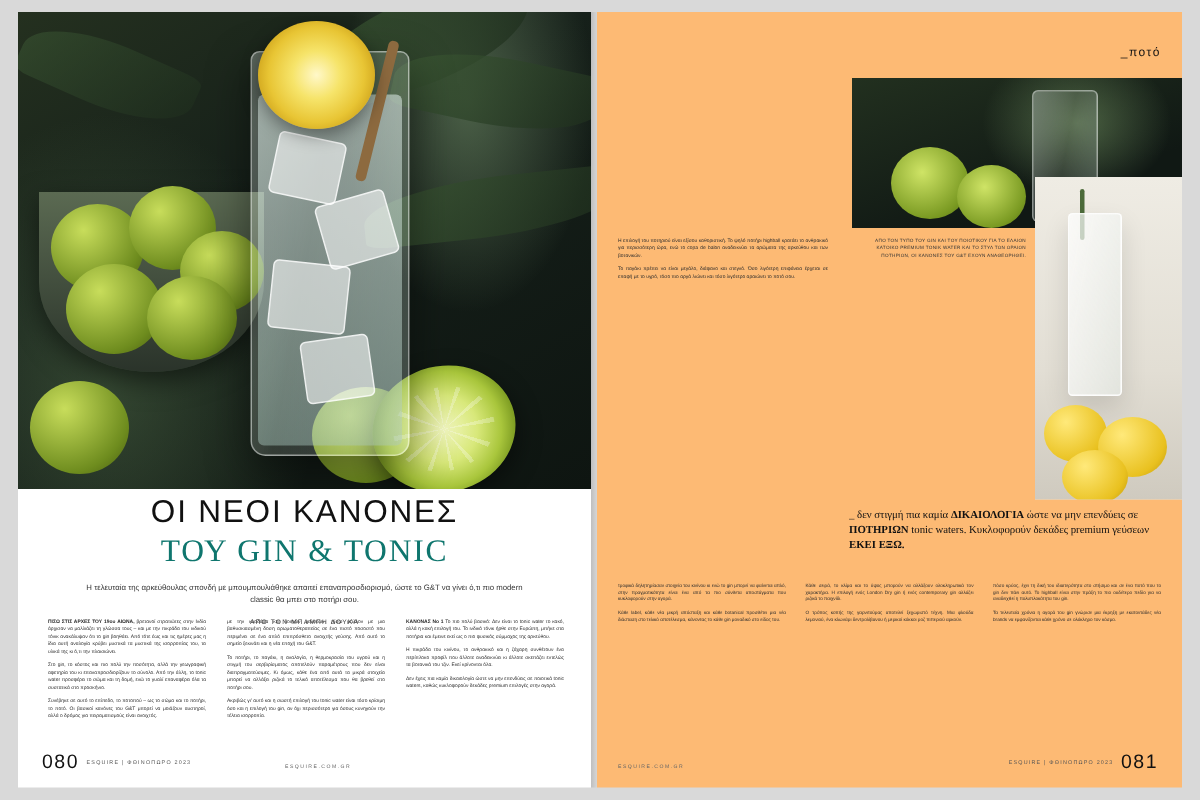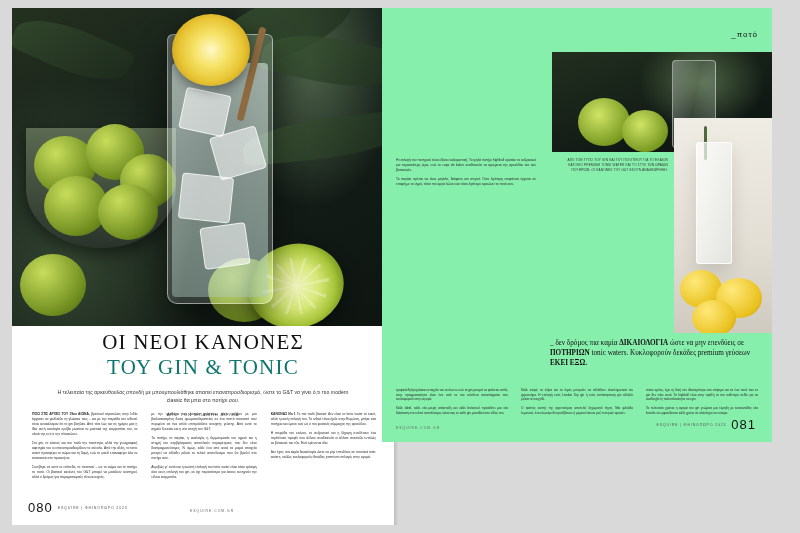--- a/index.html
+++ b/index.html
@@ -2,21 +2,21 @@
 <html><head>
 <meta charset="utf-8">
 <style>
   html,body{margin:0;padding:0;background:#d9d9d9;}
   body{width:800px;height:533px;font-family:"Liberation Serif",serif;overflow:hidden;}
 
   .spread{position:relative;width:800px;height:533px;background:#d9d9d9;}
 
   
   .page-left{position:absolute;left:12px;top:8px;width:382px;height:517px;background:#ffffff;overflow:hidden;}
-  .page-right{position:absolute;left:382px;top:8px;width:390px;height:434px;background:#86efac;overflow:hidden;}
+  .page-right{position:absolute;left:398px;top:8px;width:390px;height:517px;background:#fdba74;overflow:hidden;}
 
   
   .photo-left{position:absolute;left:0;top:0;width:382px;height:318px;overflow:hidden;
      background:#141c18;}
   .pl-bg{position:absolute;inset:0;
      background:
        radial-gradient(120px 200px at 300px 60px, rgba(120,150,110,.55), rgba(0,0,0,0) 70%),
        radial-gradient(200px 260px at 60px 250px, rgba(90,120,80,.45), rgba(0,0,0,0) 70%),
        linear-gradient(150deg,#24301f 0%,#16201a 40%,#0e1511 100%);}
   .leaf{position:absolute;background:linear-gradient(120deg,#3d5a35,#1d2c1c);border-radius:60% 10% 60% 10%;opacity:.75;}
@@ -53,21 +53,21 @@
      background:radial-gradient(circle at 50% 50%,#fff8c9 0%,#f6e46a 30%,#e8c534 60%,#cfa41c 78%,#b98c12 100%);
      box-shadow:0 4px 12px rgba(0,0,0,.4);}
   .straw{position:absolute;left:236px;top:18px;width:7px;height:96px;background:#8d6a3f;transform:rotate(14deg);border-radius:3px;}
 
   .masthead{position:absolute;left:18px;top:24px;font-family:"Liberation Serif",serif;font-size:19px;color:#ffffff;letter-spacing:.3px;}
   .masthead b{font-weight:700;}
   .masthead .thin{font-weight:400;}
 
   
   .hl-wrap{position:absolute;left:0;top:322px;width:382px;text-align:center;}
-  .hl1{font-size:21px;letter-spacing:1.2px;color:#111;line-height:1.18;font-family:Liberation Serif, serif;}
+  .hl1{font-size:21px;letter-spacing:1.2px;color:#111;line-height:1.18;font-family:Liberation Sans, sans-serif;}
   .hl2{font-size:21px;letter-spacing:1.2px;color:#0f766e;line-height:1.18;}
   .deck{margin:8px auto 0;width:300px;font-size:5.2px;line-height:1.7;color:#333;font-family:"Liberation Sans",sans-serif;}
   .byline{margin-top:7px;font-size:4.4px;letter-spacing:.8px;color:#444;font-family:"Liberation Sans",sans-serif;}
 
   
   .cols-left{position:absolute;left:20px;top:404px;width:344px;display:flex;gap:14px;}
   .col{width:110px;font-size:3.3px;line-height:1.52;text-align:justify;color:#2b2b2b;font-family:"Liberation Sans",sans-serif;}
   .col p{margin:0 0 4px 0;}
   .dropcap-lead{font-weight:700;}
 
@@ -208,21 +208,21 @@
       <div class="pr2-lemon pr2-l1"></div>
       <div class="pr2-lemon pr2-l2"></div>
       <div class="pr2-lemon pr2-l3"></div>
     </div>
 
     <div class="col-r-text">
       <p>Η επιλογή του ποτηριού είναι εξίσου καθοριστική. Το ψηλό ποτήρι highball κρατάει το ανθρακικό για περισσότερη ώρα, ενώ το copa de balon αναδεικνύει τα αρώματα της αρκεύθου και των βοτανικών.</p>
       <p>Το παγάκι πρέπει να είναι μεγάλο, διάφανο και στεγνό. Όσο λιγότερη επιφάνεια έρχεται σε επαφή με το υγρό, τόσο πιο αργά λιώνει και τόσο λιγότερο αραιώνει το ποτό σου.</p>
     </div>
 
-    <div class="pull"><span>_ δεν δρόμος πια καμία </span><b>ΔΙΚΑΙΟΛΟΓΙΑ</b><span> ώστε να μην επενδύεις σε </span><b>ΠΟΤΗΡΙΩΝ</b><span> tonic waters. Κυκλοφορούν δεκάδες premium γεύσεων </span><b>ΕΚΕΙ ΕΞΩ.</b></div>
+    <div class="pull"><span>_ δεν στιγμή πια καμία </span><b>ΔΙΚΑΙΟΛΟΓΙΑ</b><span> ώστε να μην επενδύεις σε </span><b>ΠΟΤΗΡΙΩΝ</b><span> tonic waters. Κυκλοφορούν δεκάδες premium γεύσεων </span><b>ΕΚΕΙ ΕΞΩ.</b></div>
 
     <div class="cols-right">
       <div class="colr">
         <p>τροφικά δηλητηρίασαν στοιχεία του κινίνου κι ενώ το gin μπορεί να φαίνεται απλό, στην πραγματικότητα είναι ένα από τα πιο σύνθετα αποστάγματα που κυκλοφορούν στην αγορά.</p>
         <p>Κάθε label, κάθε νέα μικρή απόσταξη και κάθε botanical προσθέτει μια νέα διάσταση στο τελικό αποτέλεσμα, κάνοντας το κάθε gin μοναδικό στο είδος του.</p>
       </div>
       <div class="colr">
         <p>Κάθε σειρά, το κλίμα και το ύψος μπορούν να αλλάξουν ολοκληρωτικά τον χαρακτήρα. Η επιλογή ενός London Dry gin ή ενός contemporary gin αλλάζει ριζικά το παιχνίδι.</p>
         <p>Ο τρόπος κοπής της γαρνιτούρας αποτελεί ξεχωριστό τέχνη. Μια φλούδα λεμονιού, ένα κλωνάρι δεντρολίβανου ή μερικοί κόκκοι ροζ πιπεριού αρκούν.</p>
       </div>

